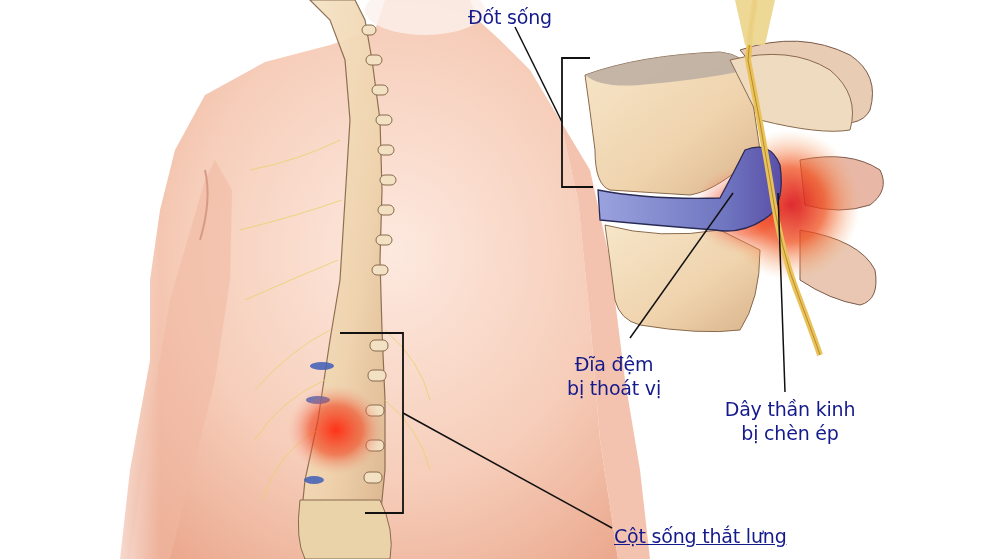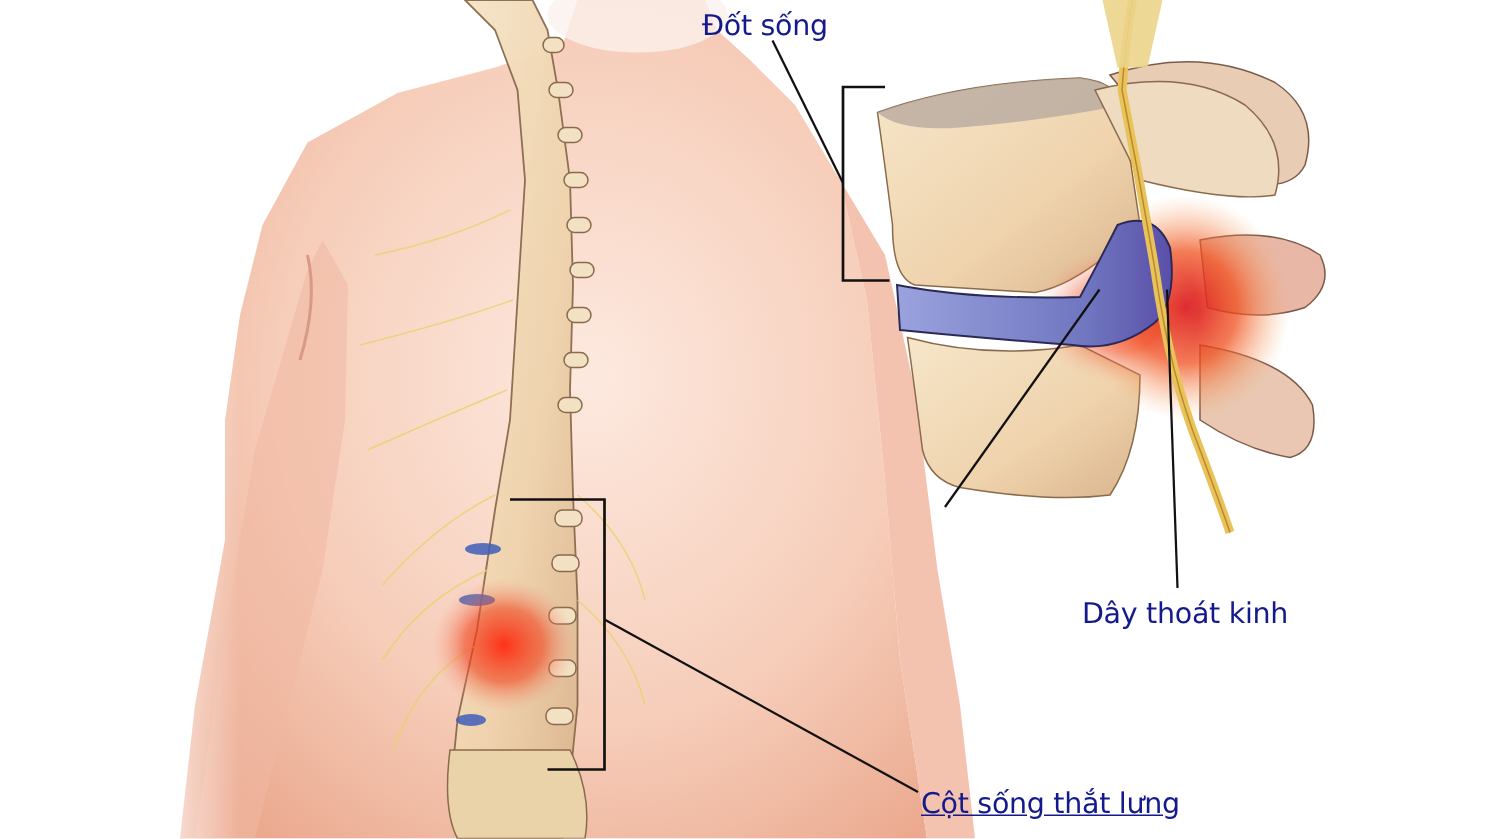--- a/index.html
+++ b/index.html
@@ -143,22 +143,27 @@
 
     <line x1="733" y1="193" x2="630" y2="338" stroke="#111" stroke-width="1.5"></line>
 
     <line x1="778" y1="193" x2="785" y2="392" stroke="#111" stroke-width="1.5"></line>
   </svg>
 
   <div class="label" style="left:428px; top:5px;margin-left:40px;">
     <span class="line">Đốt sống</span>
   </div>
 
+  <div class="label center" style="left:549px; top:352px; width:130px;">
+    <span class="line">Đĩa đệm</span>
+    <span class="line">bị thoát vị</span>
+  </div>
 
   <div class="label center" style="left:705px; top:397px; width:170px;">
-    <span class="line">Dây thoát kinh</span>
+    <span class="line">Dây thần kinh</span>
+    <span class="line">bị chèn ép</span>
   </div>
 
   <div class="label" style="left:614px; top:524px;text-decoration:underline;">
     <span class="line">Cột sống thắt lưng</span>
   </div>
 
 </div>
 
 </body></html>

